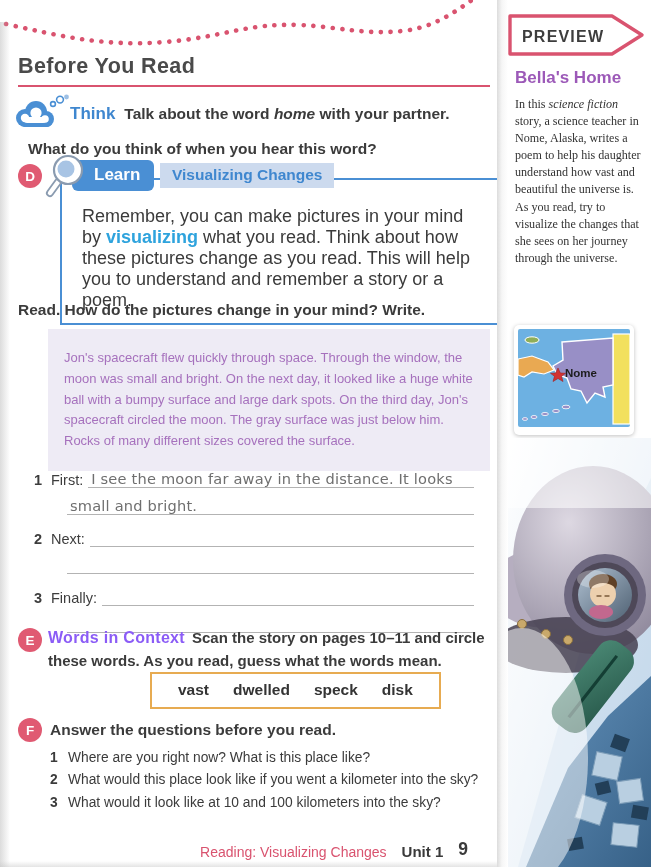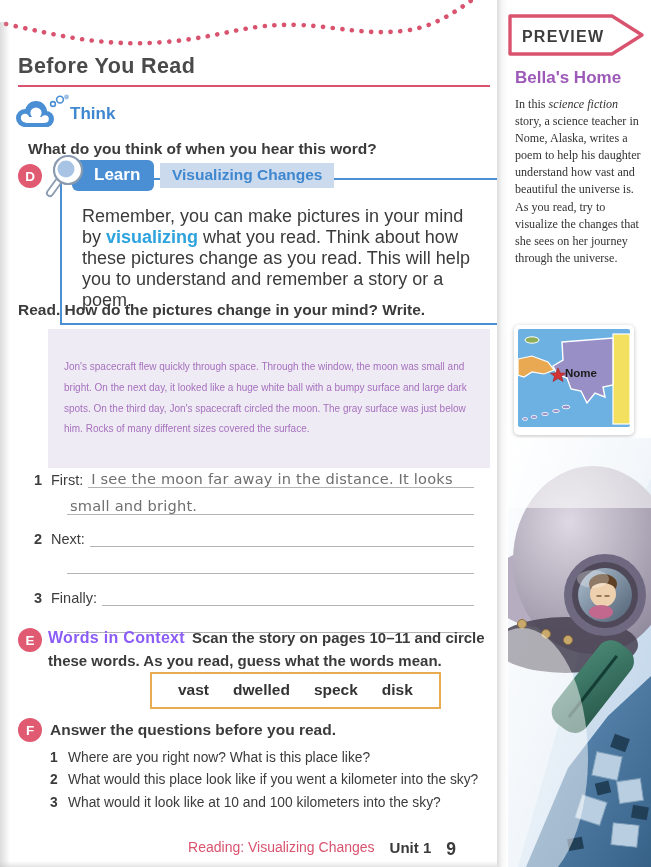--- a/index.html
+++ b/index.html
@@ -34,21 +34,21 @@
   .learn-pill{position:absolute;left:72px;top:160px;z-index:3;background:#4a8fd4;color:#fff;
               font-weight:800;font-size:17px;padding:5px 14px 6px 22px;border-radius:6px;}
   .skill-tag{position:absolute;left:160px;top:163px;z-index:3;background:#ccdaee;color:#3f87cf;
              font-weight:700;font-size:15.5px;padding:3px 12px 4px;}
   .learn-box{position:absolute;left:60px;top:178px;width:400px;border:2.5px solid #4a8fd4;
              background:#fff;padding:26px 18px 12px 20px;font-size:18px;line-height:21px;color:#3b3b3b;}
   .hl-blue{color:#2ea3dd;font-weight:700;}
   
   .read-prompt{position:absolute;left:18px;top:301px;font-size:15.5px;font-weight:700;color:#3b3b3b;}
   .story-box{position:absolute;left:48px;top:329px;width:410px;background:#eeebf5;
-             padding:28px 16px;font-size:10px;line-height:20.8px;color:#a671bd;}
+             padding:19px 16px;font-size:13px;line-height:20.8px;color:#a671bd;}
   .write{position:absolute;left:34px;top:461px;width:440px;}
   .w-row{display:flex;align-items:flex-end;height:27px;}
   .w-num{width:17px;font-weight:700;font-size:14.5px;flex:none;}
   .w-label{font-size:14.5px;margin-right:5px;flex:none;}
   .w-fill{flex:1;border-bottom:1.6px solid #b3b3b3;height:100%;display:flex;align-items:flex-end;padding-left:3px;}
   .w-cont{margin-left:33px;}
   .hand{font-family:"DejaVu Sans",sans-serif;color:#6f6f6f;font-size:14.6px;letter-spacing:.2px;}
   .gap6{height:5px;}
   
   .sec-e{position:absolute;left:18px;top:626px;width:472px;padding-left:30px;box-sizing:border-box;
@@ -58,21 +58,21 @@
   .word-box{position:absolute;left:150px;top:672px;border:2px solid #e7ab51;background:#fff;
             display:flex;gap:24px;padding:7px 26px 8px;}
   .word{font-weight:700;font-size:15.5px;color:#343434;}
   
   .sec-f{position:absolute;left:18px;top:718px;width:476px;}
   .sec-f-head{display:flex;align-items:center;gap:8px;font-size:15.5px;font-weight:700;color:#3b3b3b;}
   .q-row{display:flex;margin-left:32px;margin-top:7.5px;white-space:nowrap;font-size:13.8px;color:#3b3b3b;}
   .q-num{width:18px;font-weight:700;flex:none;}
   
   .footer{position:absolute;left:0;top:839px;width:456px;display:flex;justify-content:flex-end;
-          align-items:flex-start;gap:15px;}
+          align-items:flex-end;gap:15px;padding-left:12px;}
   .footer-strand{color:#d9536f;font-size:14px;}
   .footer-unit{font-weight:800;font-size:15px;color:#3a3a3a;}
   .footer-page{font-weight:800;font-size:17.5px;color:#3a3a3a;}
   
   .preview-svg{position:absolute;left:0;top:13px;}
   .bella-title{position:absolute;left:7px;top:68px;color:#9c59b8;font-weight:800;font-size:17px;}
   .blurb{position:absolute;left:7px;top:96px;width:128px;font-family:"Liberation Serif",serif;
          font-size:12.1px;line-height:17.1px;color:#333;}
   .map-frame{position:absolute;left:6px;top:325px;background:#fff;border-radius:5px;
              padding:4px;box-shadow:0 1px 4px rgba(0,0,0,.25);}
@@ -105,20 +105,21 @@
             <circle cx="13" cy="24" r="4.2"></circle>
               <circle cx="24" cy="19" r="5.6"></circle>
               <circle cx="33" cy="25" r="3.8"></circle>
             <rect x="12" y="23" width="22" height="6" rx="3"></rect>
           </g>
           <circle cx="41" cy="10" r="2.4" fill="none" stroke="#4a8fd4" stroke-width="1.6"></circle>
           <circle cx="48" cy="5.6" r="3.4" fill="none" stroke="#4a8fd4" stroke-width="1.6"></circle>
           <circle cx="54.5" cy="3" r="2.4" fill="#9dbfe4"></circle>
         </svg>
         <span class="think-label">Think</span>
+        <span><span>Talk about the word </span><span class="it">home</span><span> with your partner.</span></span>
       </div>
       <div class="think-line2">What do you think of when you hear this word?</div>
     </div>
 
     <div class="sec-circle circle-d">D</div>
     <svg class="magnifier" width="46" height="50" viewBox="0 0 46 50">
       <line x1="14" y1="30" x2="6" y2="41" stroke="#8a9bb0" stroke-width="8" stroke-linecap="round"></line>
       <line x1="14" y1="30" x2="6" y2="41" stroke="#ffffff" stroke-width="4.4" stroke-linecap="round"></line>
       <circle cx="24" cy="18" r="14" fill="#ffffff" stroke="#8a9bb0" stroke-width="2.2"></circle>
       <circle cx="22" cy="17" r="8.5" fill="#a8c4e4"></circle>

